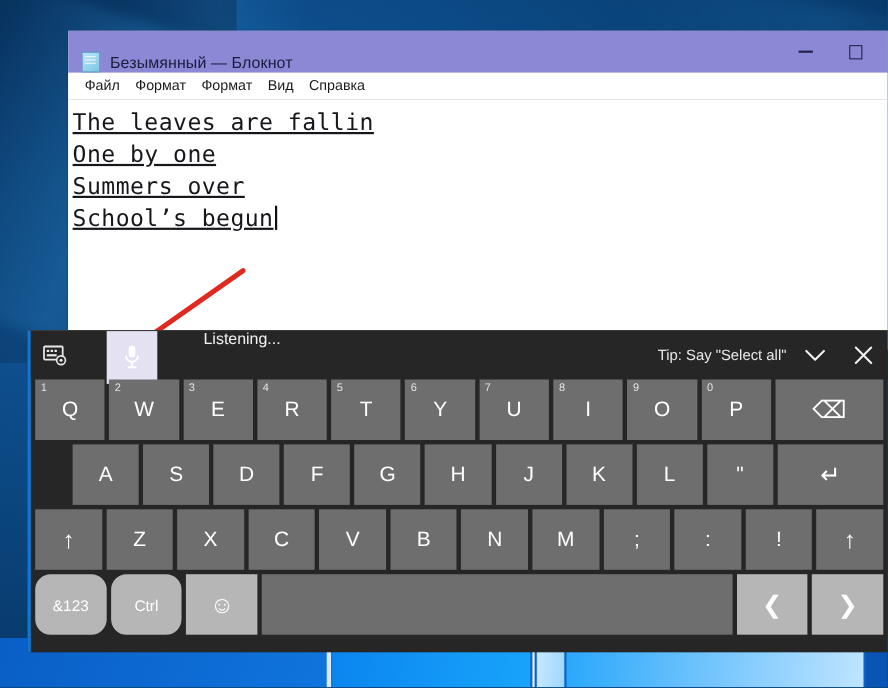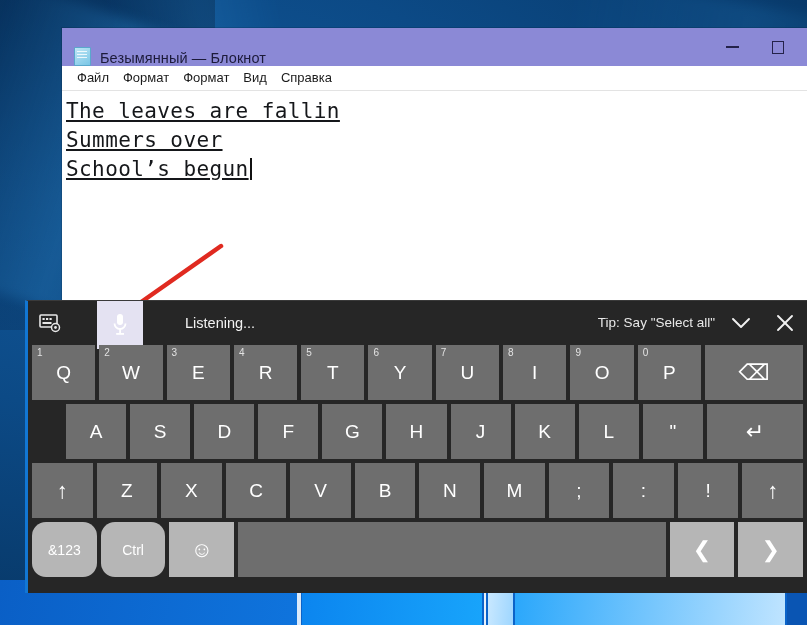--- a/index.html
+++ b/index.html
@@ -104,21 +104,21 @@
   #red-arrow{ position:absolute; left:95px; top:238px; width:140px; height:95px; pointer-events:none; }
 
   
   #kbpanel{
     position:absolute; left:25px; top:300px; width:782px; height:293px;
     background:#262626;
     border-left:3px solid #1277d4;
     border-top:1px solid #3a3a3a;
   }
   #kb-toolbar{
-    height:44px; background:#262626; display:flex; align-items:center;
+    height:44px; background:#262626; display:flex; 
     position:relative;
     gap:24px;
   }
   #kb-settings{
     width:36px; height:44px; display:flex; align-items:center; justify-content:center;
     margin-left:4px;
   }
   #mic-btn{
     width:46px; height:48px; margin-left:5px; background:#e4e2f2;
     display:flex; align-items:center; justify-content:center;
@@ -197,20 +197,21 @@
   <div id="np-menubar">
     <div class="np-menu">Файл</div>
     <div class="np-menu">Формат</div>
     <div class="np-menu">Формат</div>
     <div class="np-menu">Вид</div>
     <div class="np-menu">Справка</div>
   </div>
 
   <div id="np-textarea">
     <div class="np-line">The leaves are fallin</div>
+    <div class="np-line">One by one</div>
     <div class="np-line">Summers over</div>
     <div class="np-line"><span>School’s begun</span><span class="caret"></span></div>
   </div>
 </div>
 
 <svg id="red-arrow" viewBox="0 0 140 95">
   <line x1="126" y1="8" x2="32" y2="74" stroke="#e02a20" stroke-width="4.5" stroke-linecap="round"></line>
   <polygon points="18,84 48,62 44,78 56,82" fill="#e02a20"></polygon>
 </svg>
 

